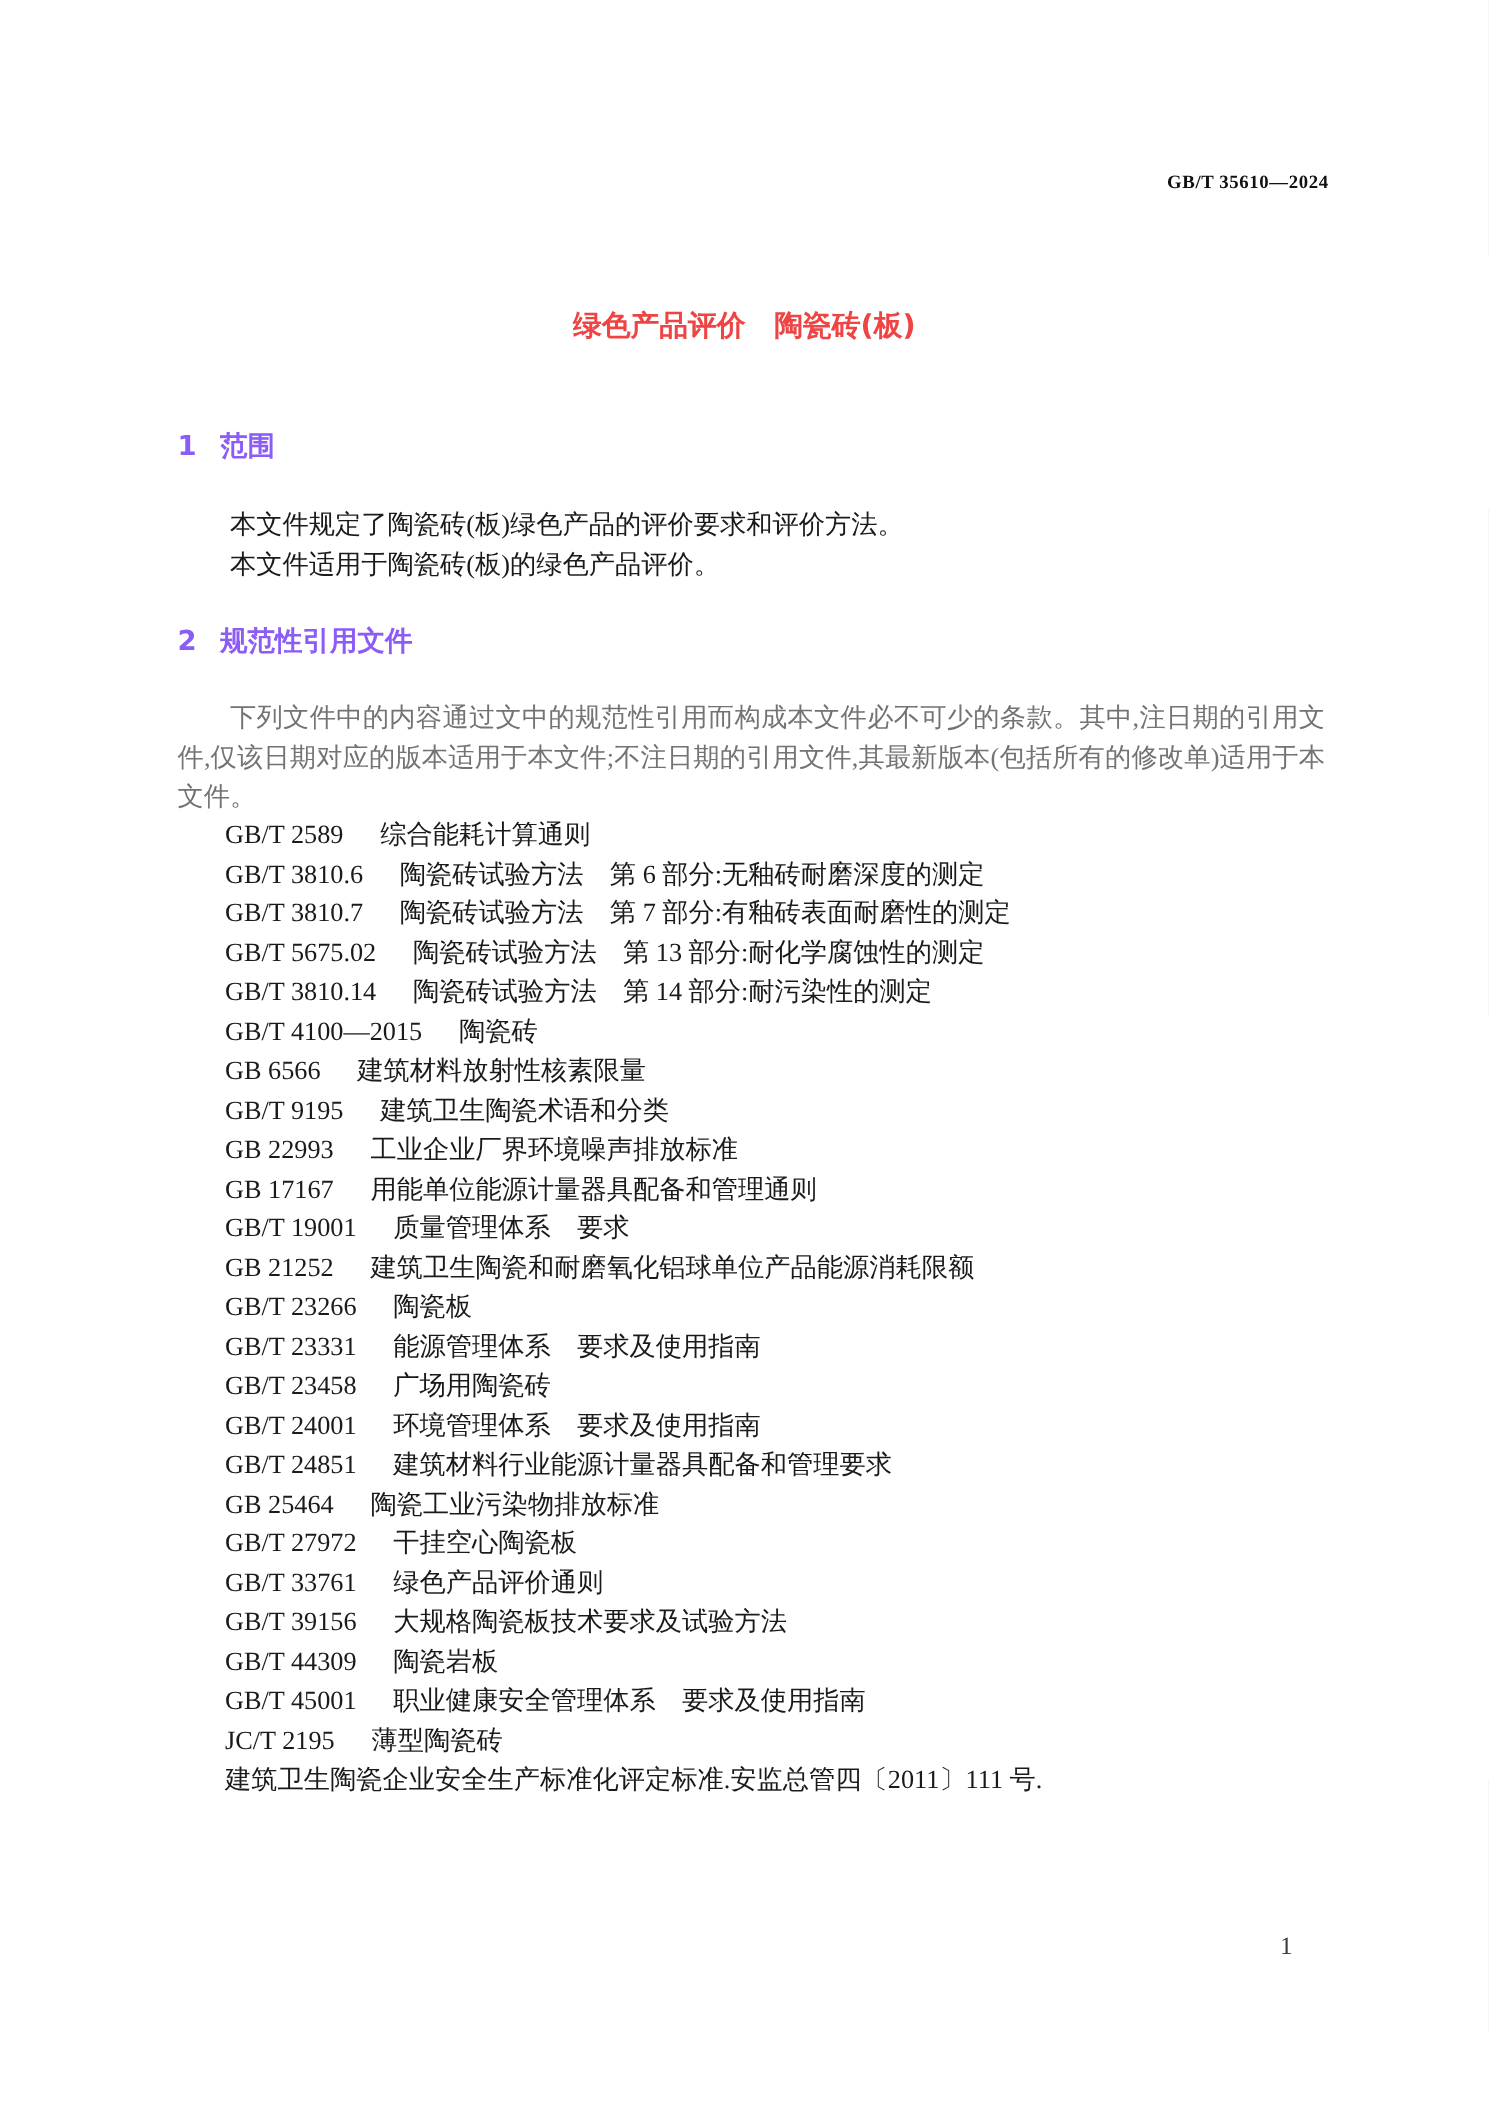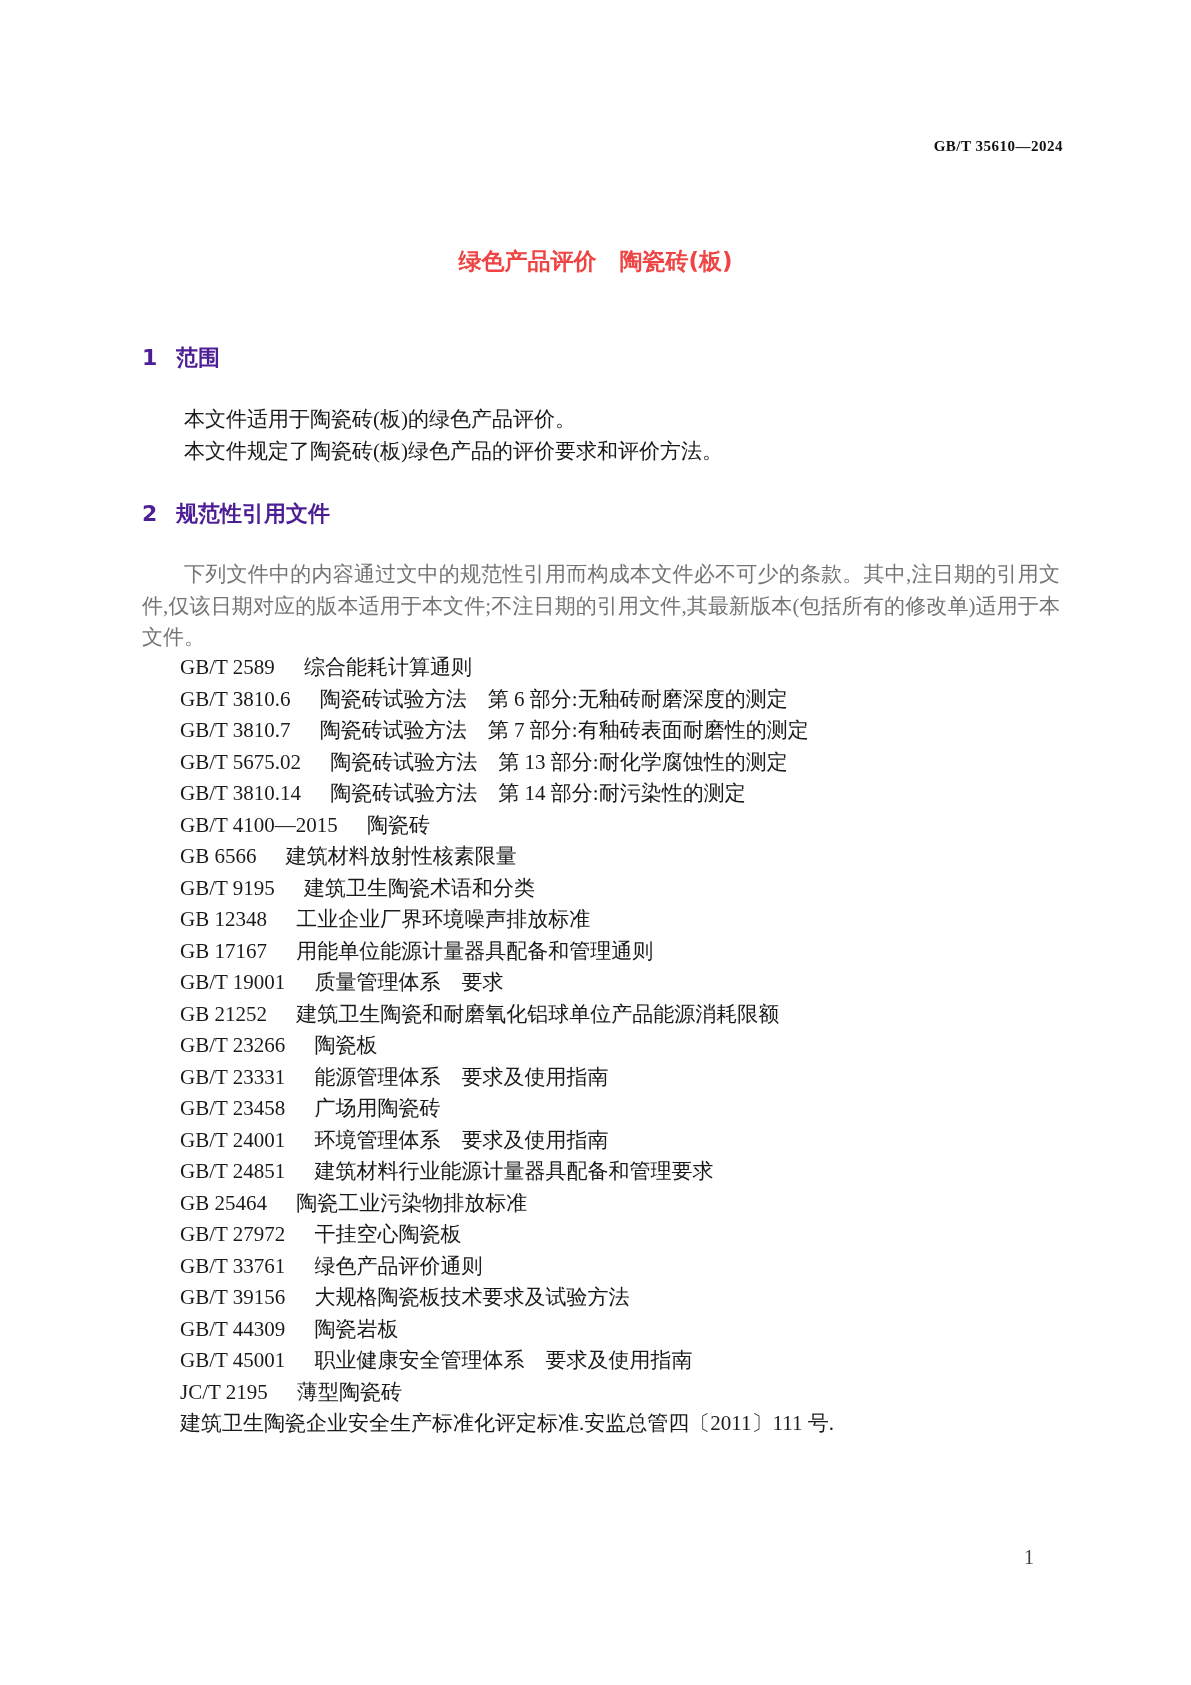--- a/index.html
+++ b/index.html
@@ -48,21 +48,21 @@
     height: 1685px;
   }
   .clause-heading {
     position: absolute;
     left: 0;
     width: 100%;
     font-family: "DejaVu Sans", "Liberation Sans", sans-serif;
     font-weight: bold;
     font-size: 22px;
     line-height: 31.5px;
-    color: #4c1d95;
+    color: #8b5cf6;
   }
   .clause-heading .clause-num {
     margin-right: 0.85em;
   }
   #s1-heading { top: 342px; }
   #s2-heading { top: 498px; }
   .para-block {
     position: absolute;
     left: 0;
     width: 100%;
@@ -118,22 +118,22 @@
 
   <h1 class="doc-title">绿色产品评价　陶瓷砖(板)</h1>
 
   <div class="content">
 
     <div class="clause-heading" id="s1-heading">
       <span class="clause-num">1</span><span class="clause-title">范围</span>
     </div>
 
     <div class="para-block" id="s1-paras">
+      <p class="para">本文件规定了陶瓷砖(板)绿色产品的评价要求和评价方法。</p>
       <p class="para">本文件适用于陶瓷砖(板)的绿色产品评价。</p>
-      <p class="para">本文件规定了陶瓷砖(板)绿色产品的评价要求和评价方法。</p>
     </div>
 
     <div class="clause-heading" id="s2-heading">
       <span class="clause-num">2</span><span class="clause-title">规范性引用文件</span>
     </div>
 
     <p class="intro-para">下列文件中的内容通过文中的规范性引用而构成本文件必不可少的条款。其中,注日期的引用文件,仅该日期对应的版本适用于本文件;不注日期的引用文件,其最新版本(包括所有的修改单)适用于本文件。</p>
 
     <div class="ref-list" id="ref-list">
   <div class="ref-item">
@@ -162,21 +162,21 @@
 
   <div class="ref-item">
     <span class="ref-code">GB 6566</span><span class="ref-title">建筑材料放射性核素限量</span>
   </div>
 
   <div class="ref-item">
     <span class="ref-code">GB/T 9195</span><span class="ref-title">建筑卫生陶瓷术语和分类</span>
   </div>
 
   <div class="ref-item">
-    <span class="ref-code">GB 12348</span><span class="ref-title">工业企业厂界环境噪声排放标准</span>
+    <span class="ref-code">GB 22993</span><span class="ref-title">工业企业厂界环境噪声排放标准</span>
   </div>
 
   <div class="ref-item">
     <span class="ref-code">GB 17167</span><span class="ref-title">用能单位能源计量器具配备和管理通则</span>
   </div>
 
   <div class="ref-item">
     <span class="ref-code">GB/T 19001</span><span class="ref-title">质量管理体系　要求</span>
   </div>
 

